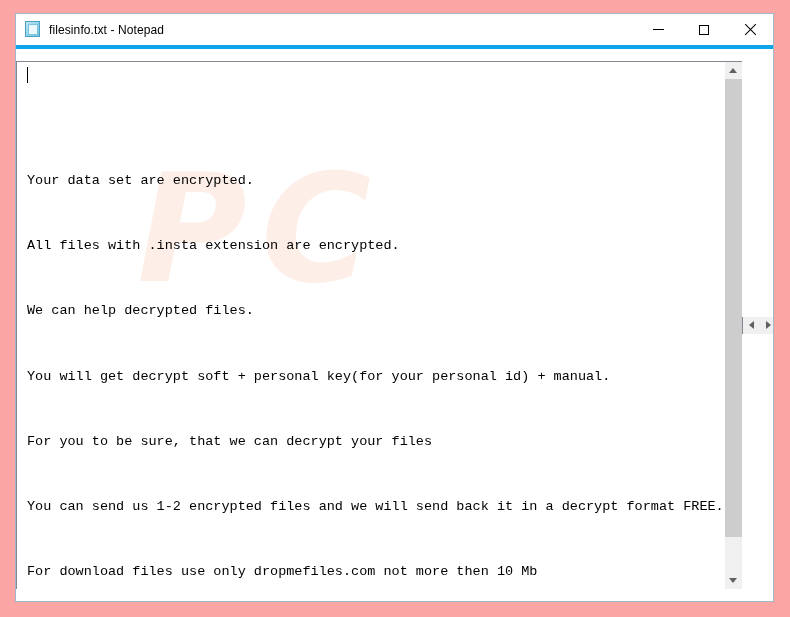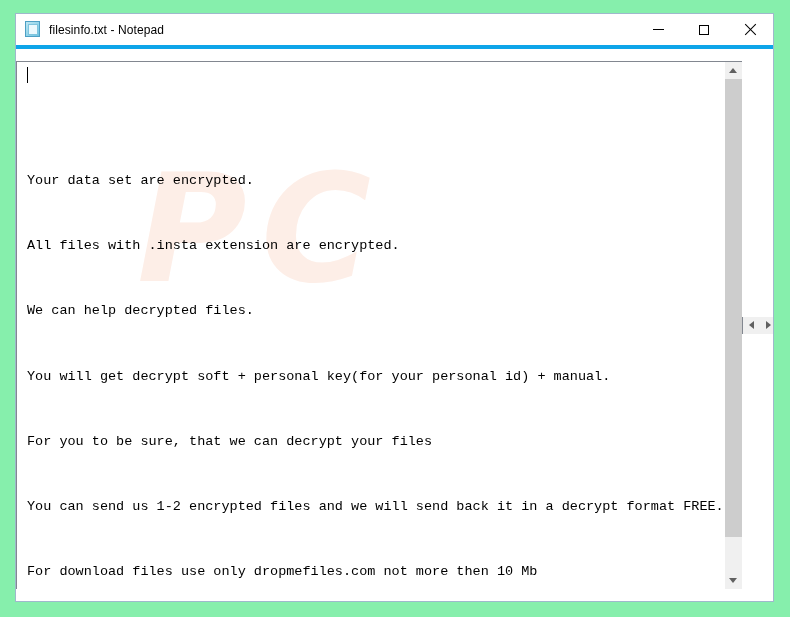--- a/index.html
+++ b/index.html
@@ -11,21 +11,21 @@
     height: 617px;
     overflow: hidden;
     background: #0e6cb8;
     font-family: "Liberation Sans", sans-serif;
   }
 
   
   #desktop {
     position: absolute;
     inset: 0;
-    background: #86efac;
+    background: #fca5a5;
   }
 
   
   #window {
     position: absolute;
     left: 15px;
     top: 13px;
     width: 759px;
     height: 589px;
     background: #ffffff;

